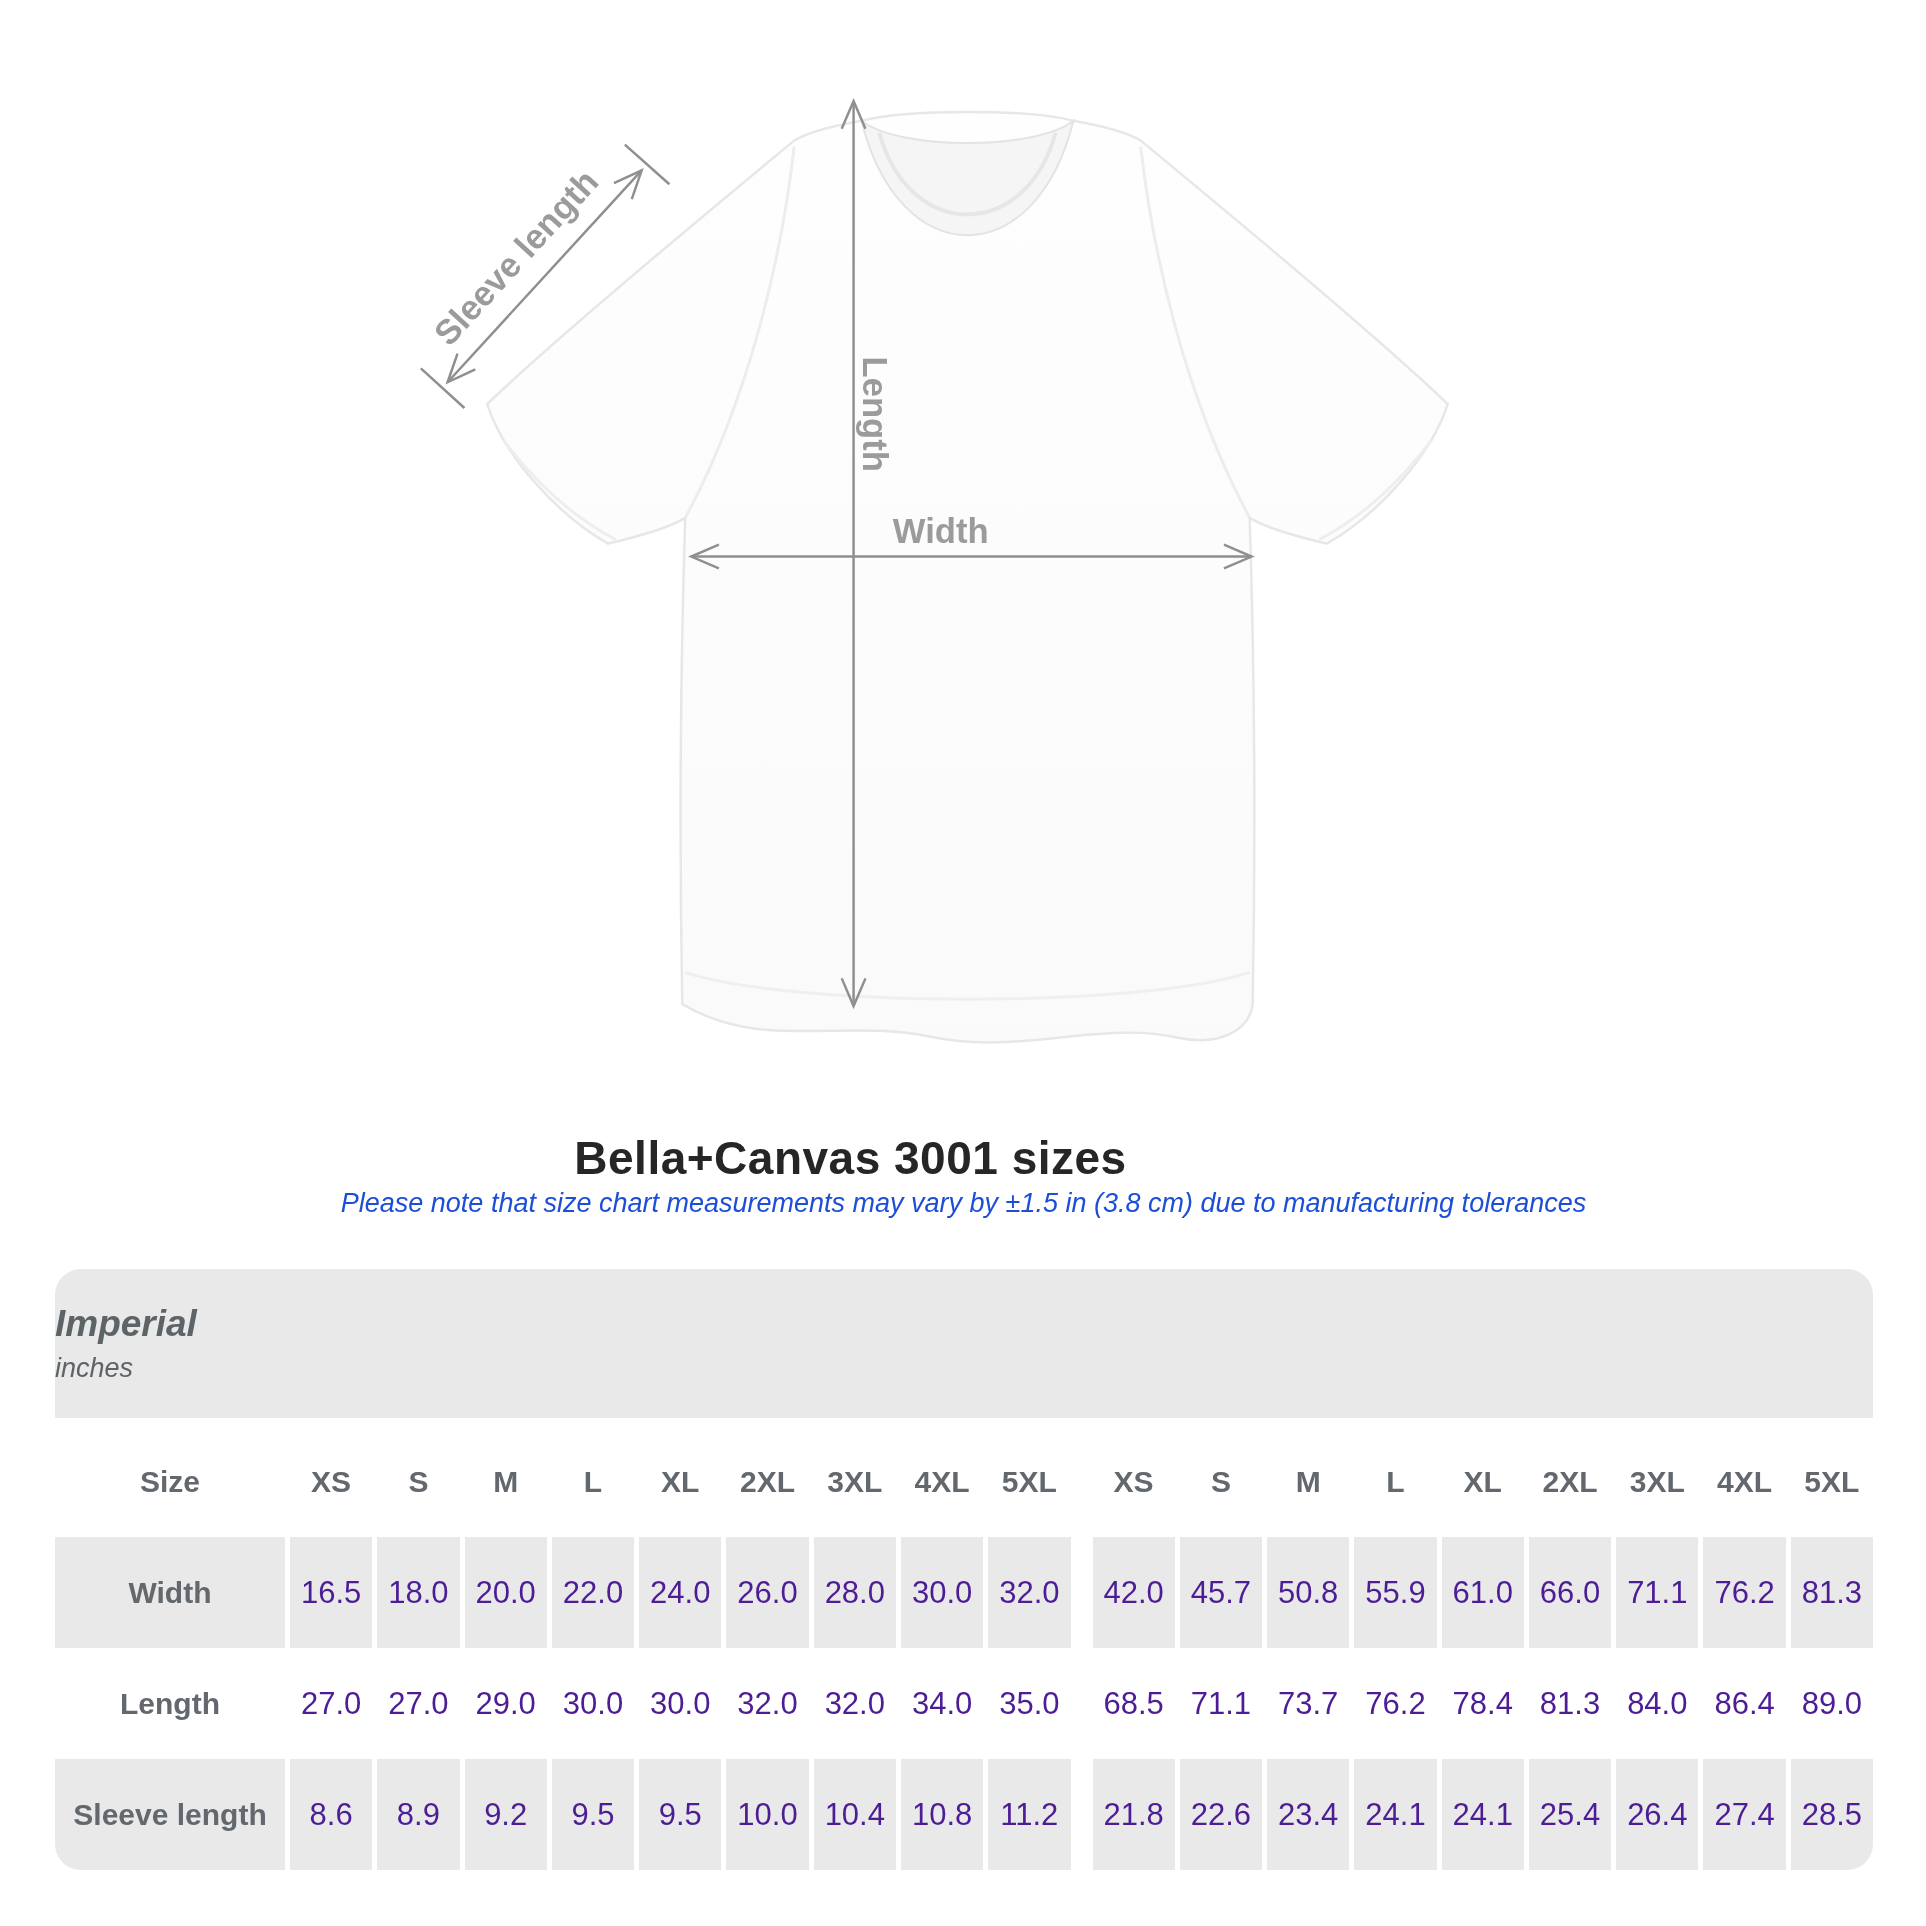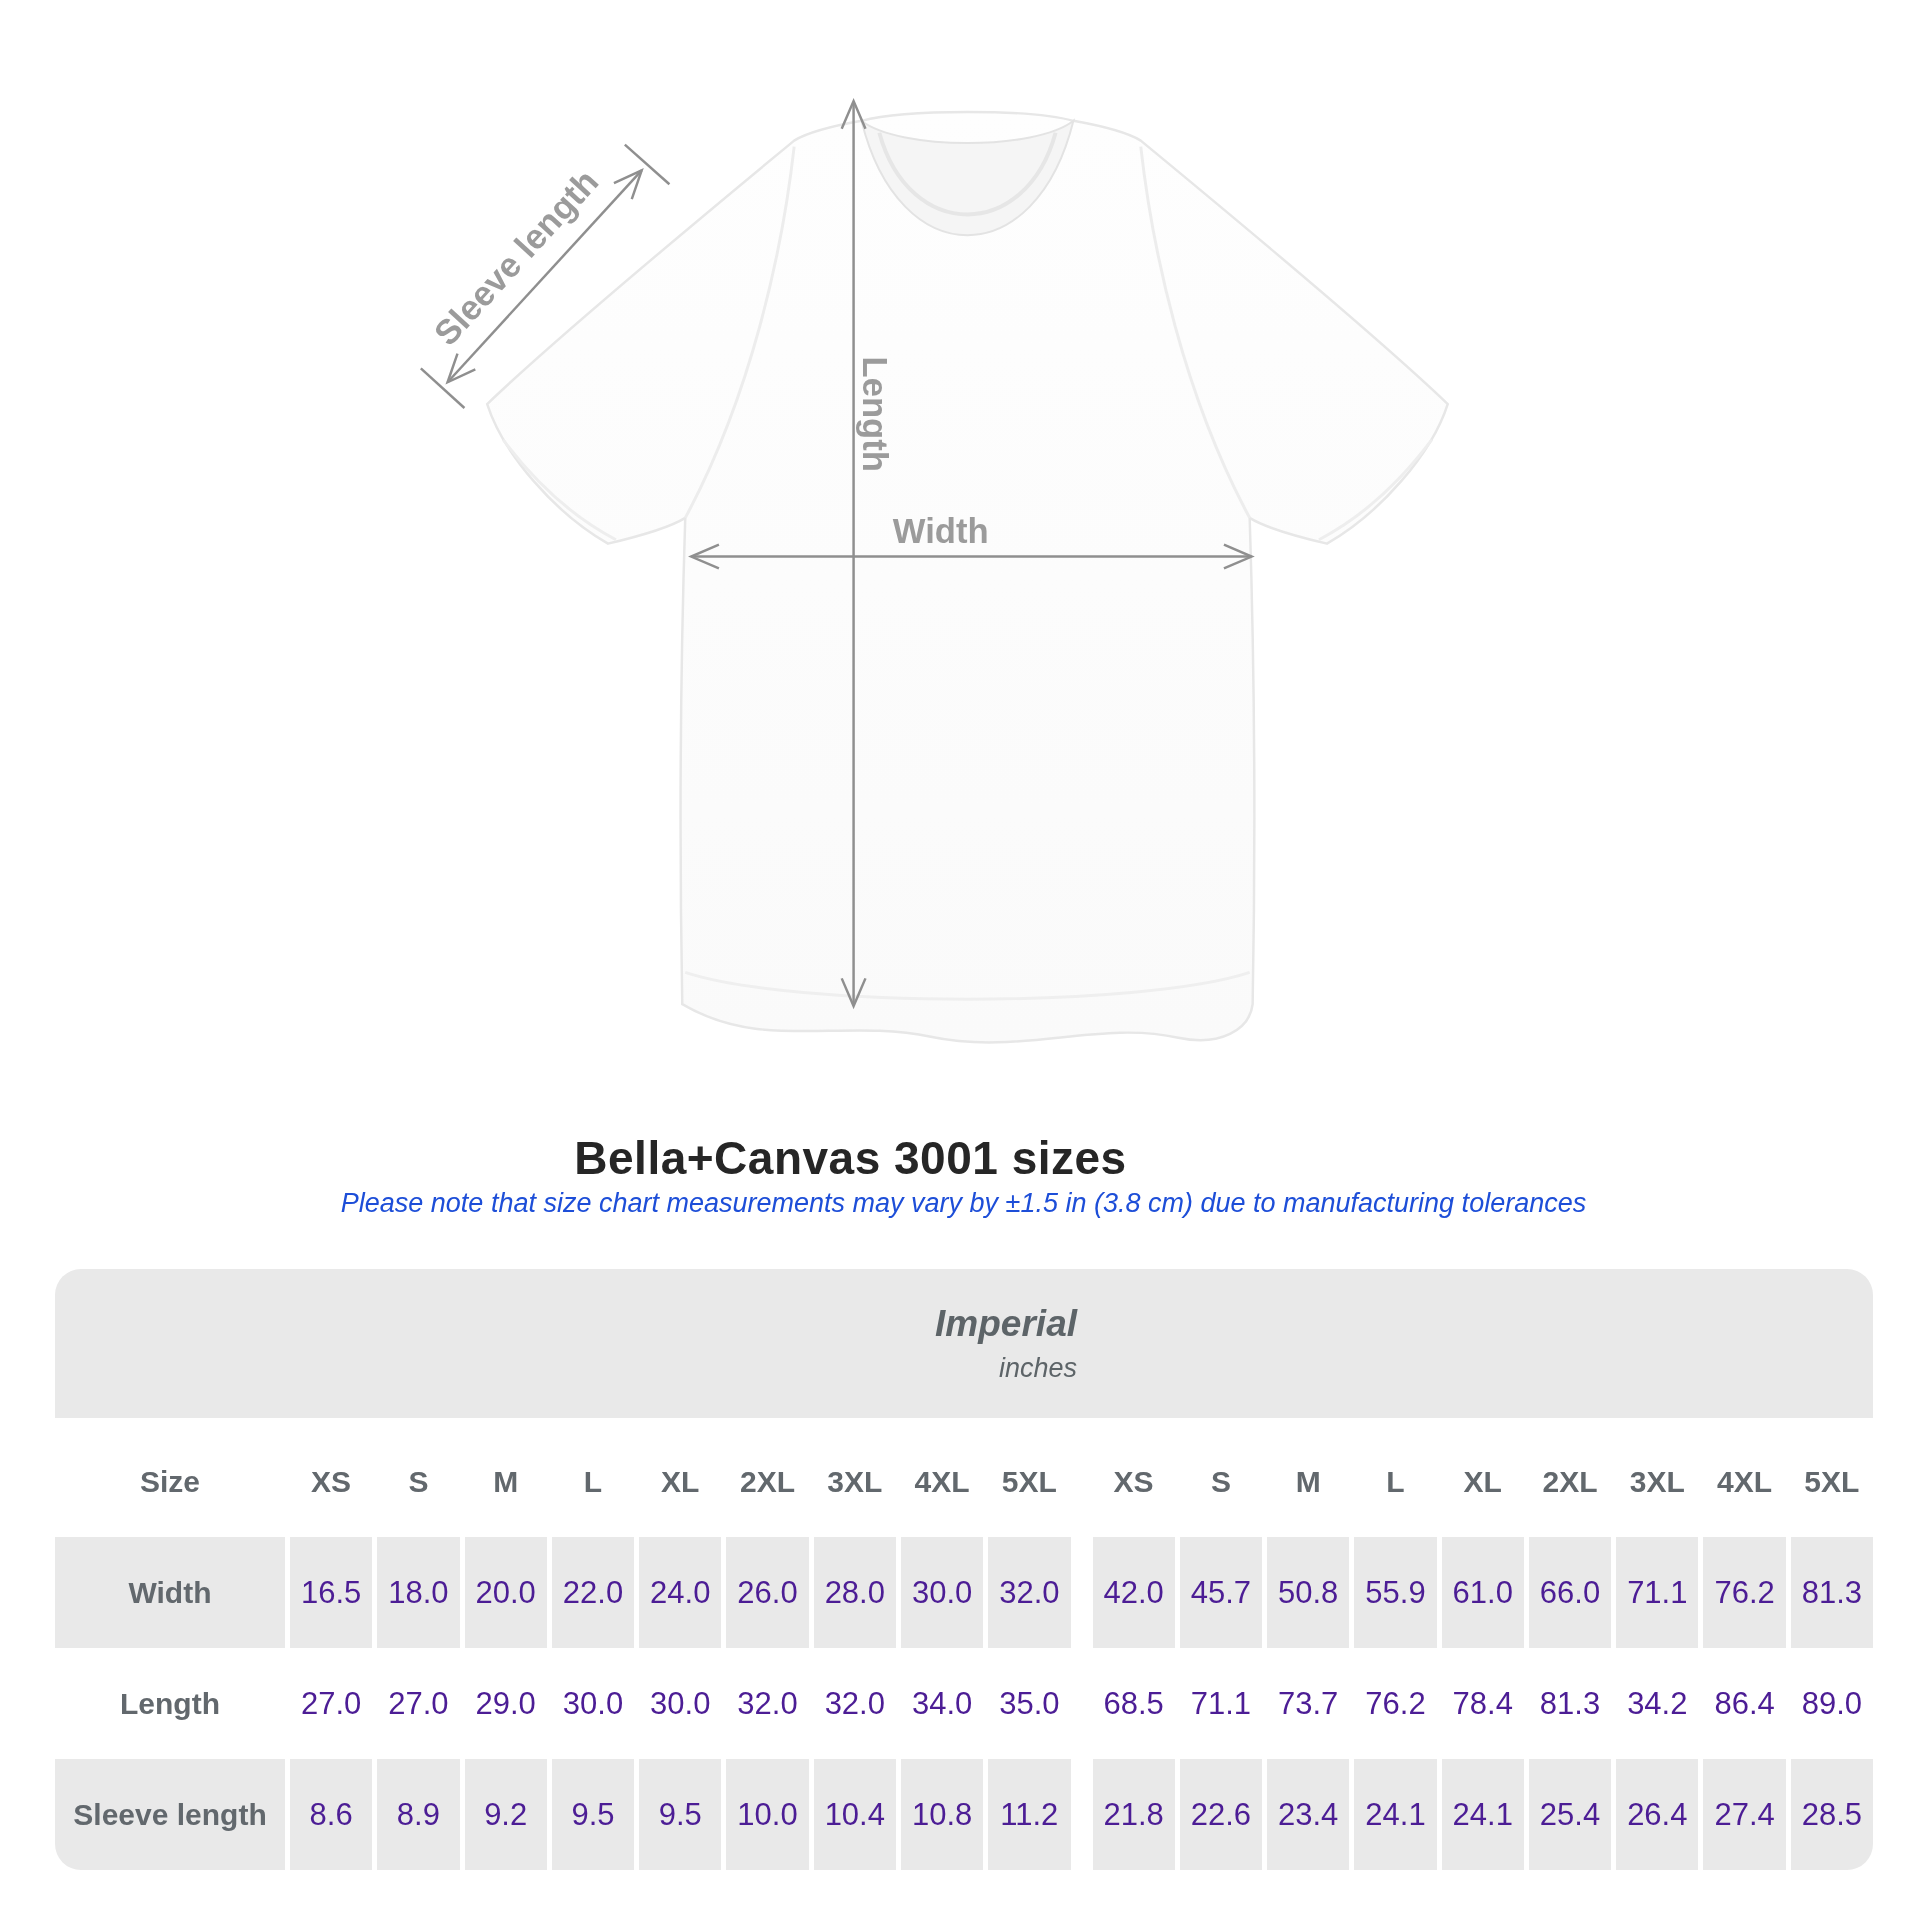--- a/index.html
+++ b/index.html
@@ -11,21 +11,21 @@
 
   
   .title{position:absolute;left:0;top:1131px;width:1701px;text-align:center;
          font-size:46px;font-weight:bold;color:#262626;letter-spacing:0.5px;}
   .subtitle{position:absolute;left:0;top:1188px;width:1927px;text-align:center;
          font-size:27px;font-style:italic;color:#1d4ed8;}
 
   
   #size-table{position:absolute;left:55px;top:1269px;width:1818px;}
   #unit-band{display:flex;height:149px;background:#e9e9e9;border-radius:26px 26px 0 0;}
-  .band-half{display:flex;flex-direction:column;align-items:flex-end;justify-content:center;gap:8px;}
+  .band-half{display:flex;flex-direction:column;align-items:flex-start;justify-content:center;gap:8px;}
   .band-left{flex:0 0 1022px;}
   .band-right{flex:1;}
   .unit-label{font-size:37px;font-weight:bold;font-style:italic;color:#5d6468;}
   .unit-sublabel{font-size:27px;font-style:italic;color:#5d6468;}
 
   #grid{display:grid;grid-template-columns:230px repeat(9,1fr) 12px repeat(9,1fr);
         column-gap:5px;grid-auto-rows:111px;margin-top:8px;}
   .cell{display:flex;align-items:center;justify-content:center;}
   .cell.shade{background:#e9e9e9;}
   .size-label{font-size:30px;font-weight:bold;color:#62686d;}
@@ -158,21 +158,21 @@
         <div class="cell value ">32.0</div>
         <div class="cell value ">34.0</div>
         <div class="cell value ">35.0</div>
         <div class="cell "></div>
         <div class="cell value ">68.5</div>
         <div class="cell value ">71.1</div>
         <div class="cell value ">73.7</div>
         <div class="cell value ">76.2</div>
         <div class="cell value ">78.4</div>
         <div class="cell value ">81.3</div>
-        <div class="cell value ">34.2</div>
+        <div class="cell value ">84.0</div>
         <div class="cell value ">86.4</div>
         <div class="cell value ">89.0</div>
         <div class="cell row-label shade corner-bl">Sleeve length</div>
         <div class="cell value shade">8.6</div>
         <div class="cell value shade">8.9</div>
         <div class="cell value shade">9.2</div>
         <div class="cell value shade">9.5</div>
         <div class="cell value shade">9.5</div>
         <div class="cell value shade">10.0</div>
         <div class="cell value shade">10.4</div>

